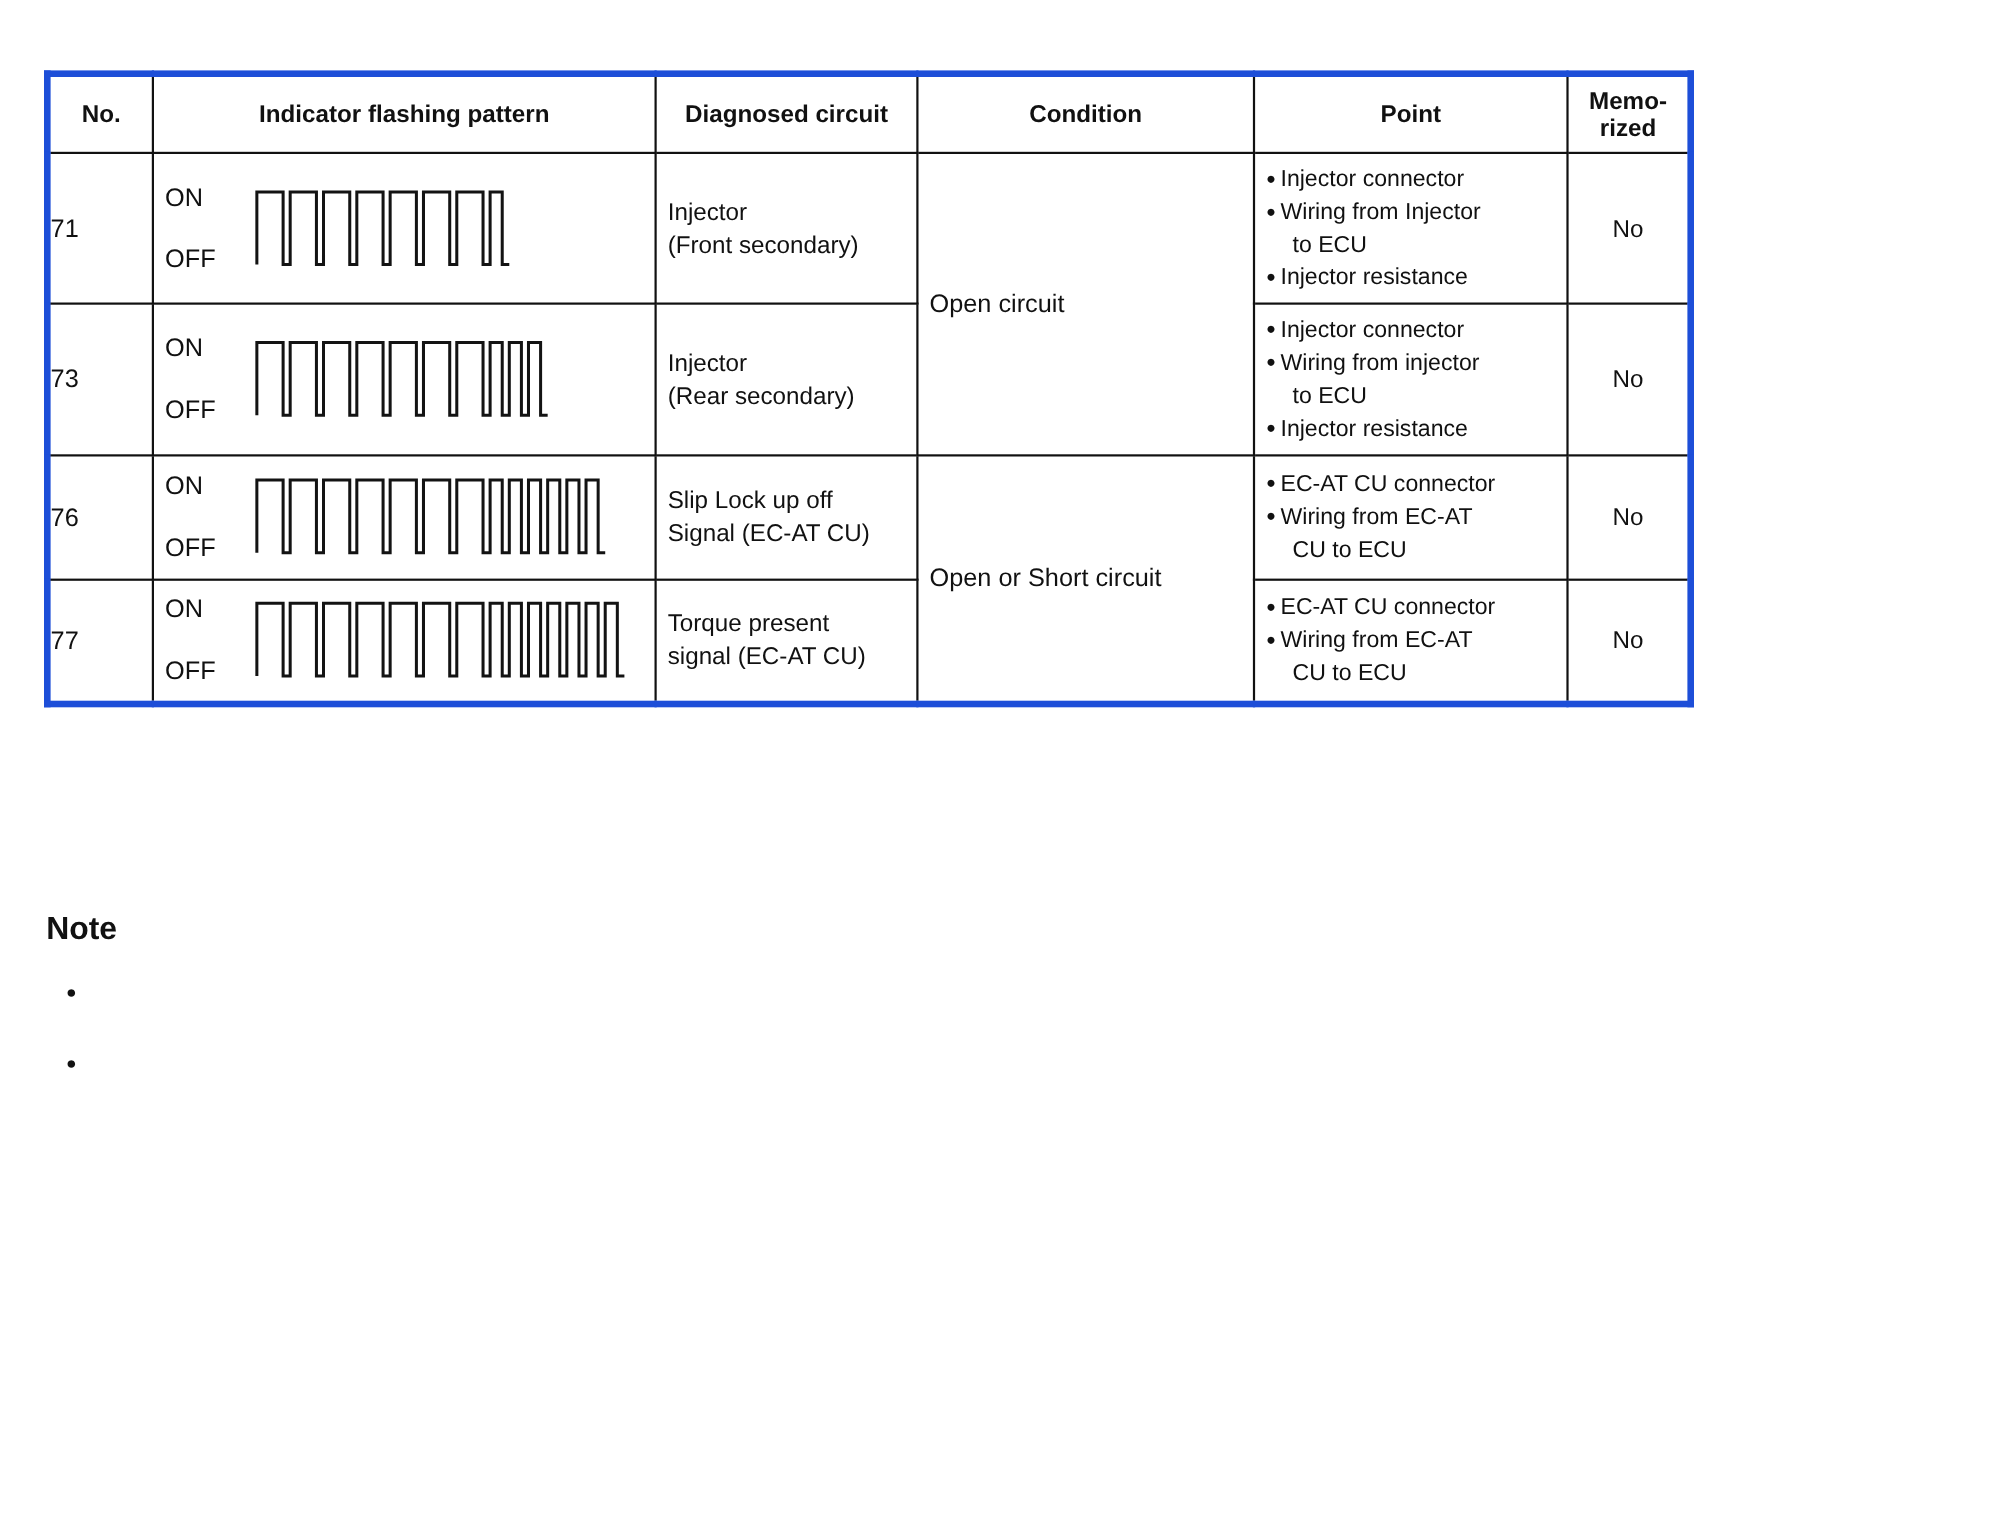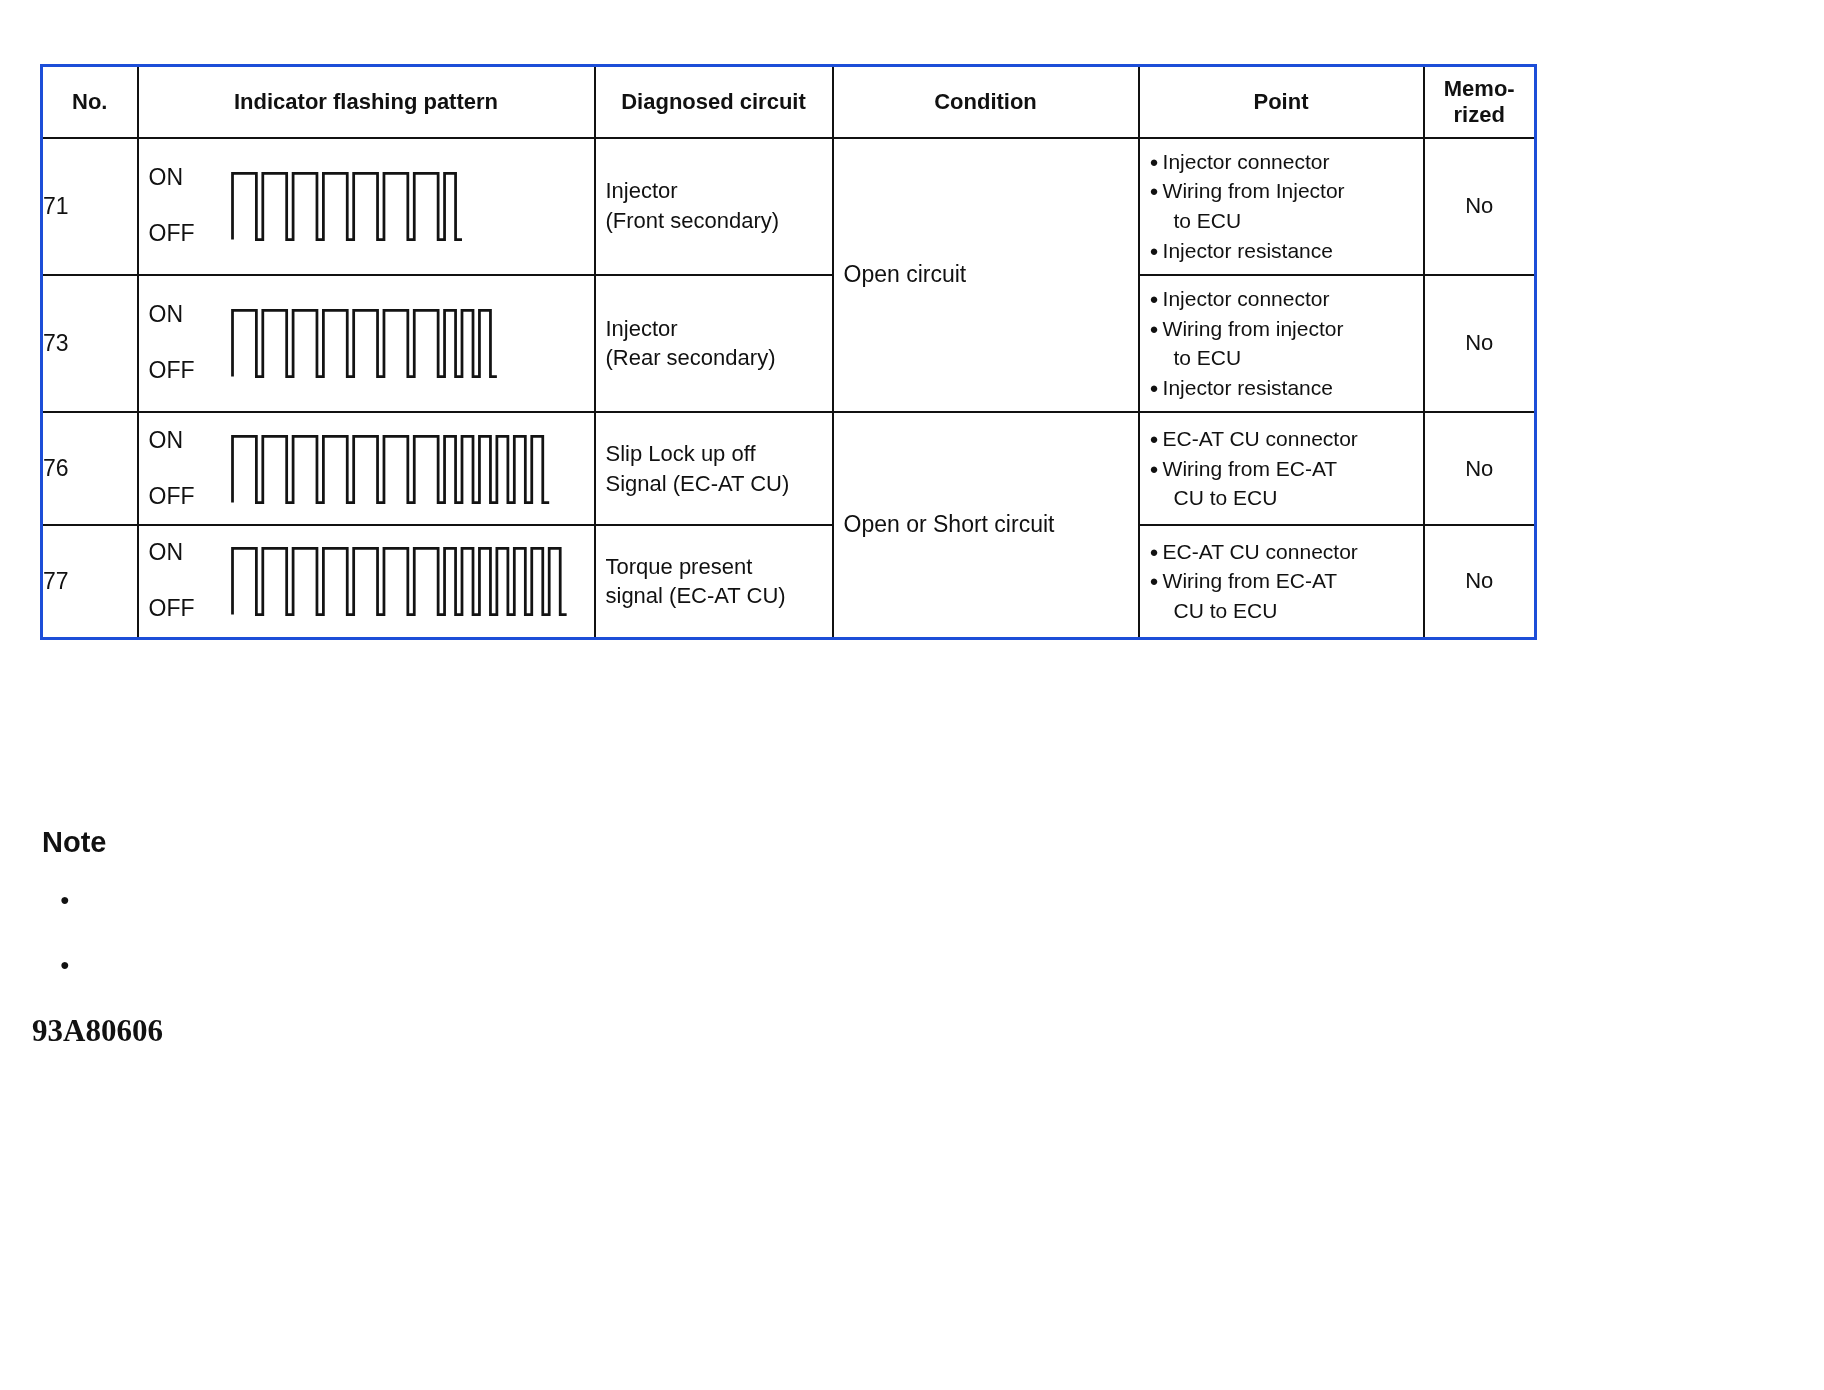--- a/index.html
+++ b/index.html
@@ -11,21 +11,21 @@
     color: #111;
     position: relative;
   }
   .page { padding: 64px 0 0 40px; }
 
   
   table.diag-table {
     border-collapse: collapse;
     table-layout: fixed;
     width: 1494px;
-    border: 3px solid #1d4ed8;
+    border: 6px solid #1d4ed8;
   }
   .diag-table th, .diag-table td {
     border: 2px solid #111;
     vertical-align: middle;
   }
   .diag-table th {
     height: 72px;
     font-size: 22px;
     font-weight: bold;
     text-align: center;
@@ -68,21 +68,21 @@
     white-space: pre-line;
   }
   .point-item .blt {
     font-size: 15px;
     vertical-align: 2px;
     padding-right: 4px;
   }
 
   
   td.pattern-cell { padding: 4px 2px 4px 8px; }
-  .wave-wrap { display: flex; align-items: flex-end; }
+  .wave-wrap { display: flex; align-items: flex-start; }
   .onoff {
     width: 80px;
     height: 86px;
     display: flex;
     flex-direction: column;
     justify-content: space-between;
     font-size: 23px;
     padding: 1px 0 2px 2px;
   }
   .wave-svg { display: block; width: 358px; height: 85px; }
@@ -246,15 +246,14 @@
     <div class="note-bullets">
       <div class="note-item">
         <span class="blt">●</span>
       </div>
       <div class="note-item justify">
         <span class="blt">●</span>
       </div>
     </div>
   </div>
 
-  <div class="footer-code">93A80606</div>
 
 </div>
 
 </body></html>

